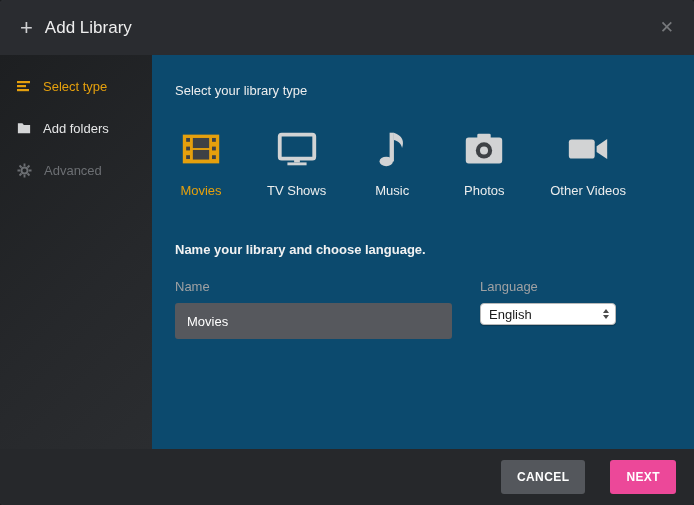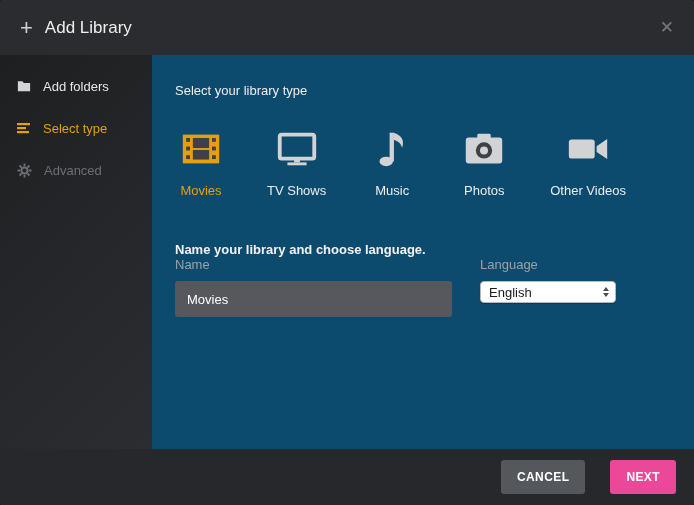--- a/index.html
+++ b/index.html
@@ -29,21 +29,21 @@
 
   .tiles { display:flex; margin-top:27px; }
   .tile { display:flex; flex-direction:column; align-items:center; cursor:pointer; margin-right:40px; min-width:52px; }
   .tile:last-child { margin-right:0; }
   .tile .t-icon { height:48px; display:flex; align-items:center; justify-content:center; }
   .tile .t-label { margin-top:10px; font-size:13px; color:#eceded; white-space:nowrap; }
   .tile.selected .t-label { color:#e5a00d; }
 
   .name-heading { margin-top:44px; color:#f2f2f2; font-size:13px; font-weight:700; }
 
-  .form-row { display:flex; align-items:flex-start; }
+  .form-row { margin-top:22px; display:flex; align-items:flex-start; }
   .field-label { color:#9fa1a3; font-size:13px; }
   .name-col { width:277px; }
   .name-input { margin-top:9px; width:277px; height:36px; background:#56585d; border:none; border-radius:3px; color:#ffffff; font-size:13px; padding:0 12px; font-family:"Liberation Sans", sans-serif; outline:none; }
   .lang-col { margin-left:28px; }
   .select-box { margin-top:9px; width:136px; height:22px; background:#ffffff; border:1px solid #b9b9b9; border-radius:4px; display:flex; align-items:center; padding:0 4px 0 8px; cursor:pointer; box-shadow:0 1px 1px rgba(0,0,0,0.25); }
   .select-value { flex:1; color:#1a1a1a; font-size:13px; }
   .sel-arrows { display:flex; flex-direction:column; align-items:center; gap:2px; padding:0 2px; }
   .arr-up { width:0; height:0; border-left:3.5px solid transparent; border-right:3.5px solid transparent; border-bottom:4.5px solid #4a4a4a; }
   .arr-down { width:0; height:0; border-left:3.5px solid transparent; border-right:3.5px solid transparent; border-top:4.5px solid #4a4a4a; }
 
@@ -60,39 +60,39 @@
 
   <div class="dlg-header">
     <span class="plus-icon">+</span>
     <span class="dlg-title">Add Library</span>
     <span class="close-icon">✕</span>
   </div>
 
   <div class="dlg-body">
 
     <div class="sidebar">
-      <div class="side-item normal">
-        <span class="s-icon">
-          <svg viewBox="0 0 16 16" width="16" height="14">
-              <path d="M1 2.5h5.2l1.6 2H15v9.5H1z" fill="#d4d5d6"></path>
-            </svg>
-        </span>
-        <span>Add folders</span>
-      </div>
       <div class="side-item active">
         <span class="s-icon">
           <svg viewBox="0 0 16 16" width="16" height="16">
               <g fill="#e5a00d">
                 <rect x="1" y="3" width="13" height="2.2"></rect>
                 <rect x="1" y="7" width="9" height="2.2"></rect>
                 <rect x="1" y="11" width="12" height="2.2"></rect>
               </g>
             </svg>
         </span>
         <span>Select type</span>
+      </div>
+      <div class="side-item normal">
+        <span class="s-icon">
+          <svg viewBox="0 0 16 16" width="16" height="14">
+              <path d="M1 2.5h5.2l1.6 2H15v9.5H1z" fill="#d4d5d6"></path>
+            </svg>
+        </span>
+        <span>Add folders</span>
       </div>
       <div class="side-item dim">
         <span class="s-icon">
           <svg viewBox="0 0 16 16" width="15" height="15">
             <g stroke="#6c6f73" stroke-width="2">
               <line x1="8" y1="0.5" x2="8" y2="3.5"></line>
                 <line x1="8" y1="12.5" x2="8" y2="15.5"></line>
               <line x1="0.5" y1="8" x2="3.5" y2="8"></line>
                 <line x1="12.5" y1="8" x2="15.5" y2="8"></line>
               <line x1="2.7" y1="2.7" x2="4.8" y2="4.8"></line>

